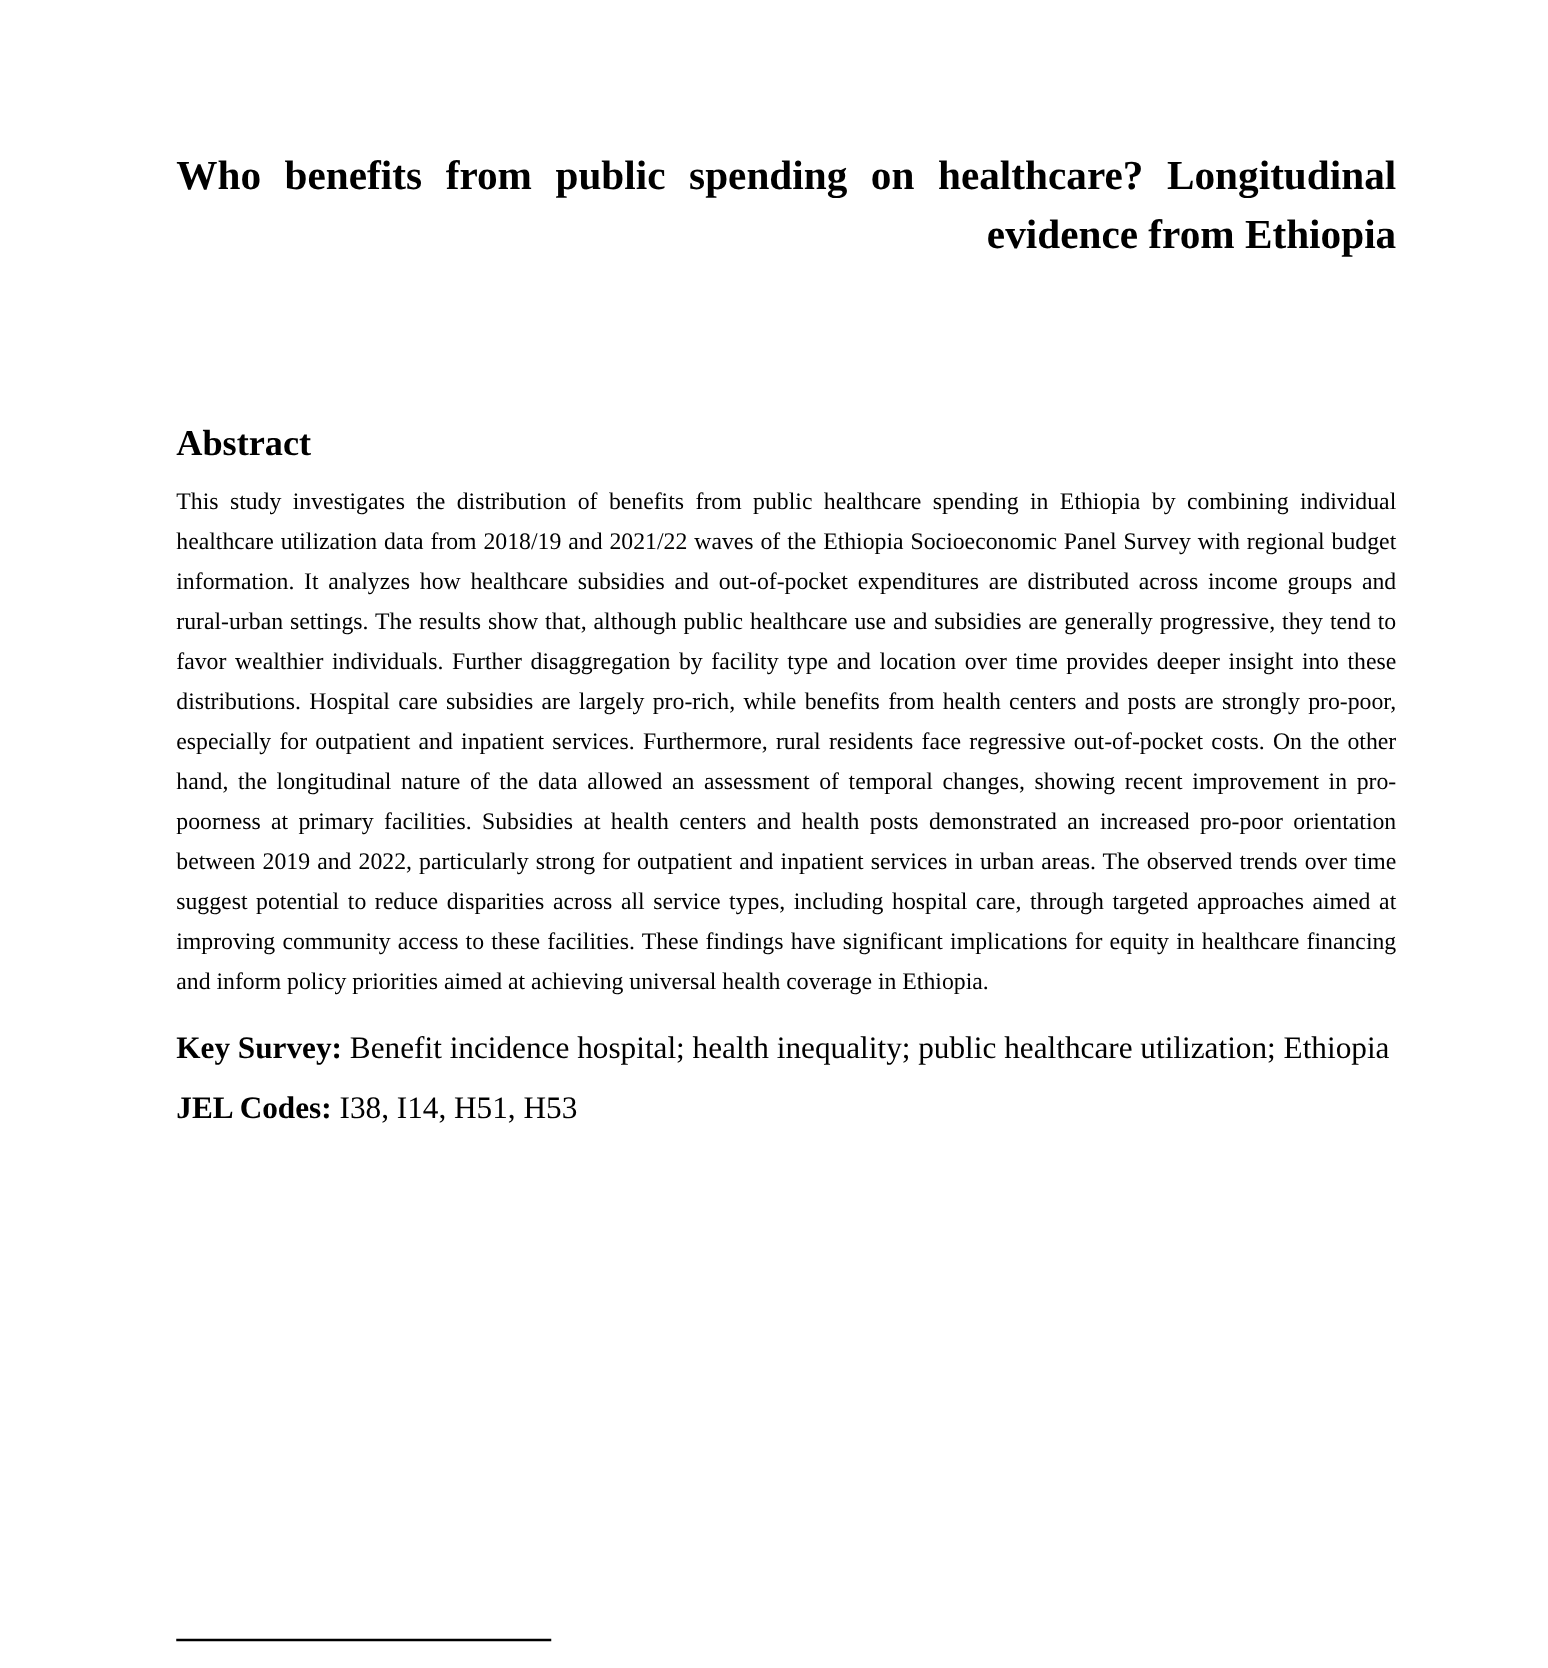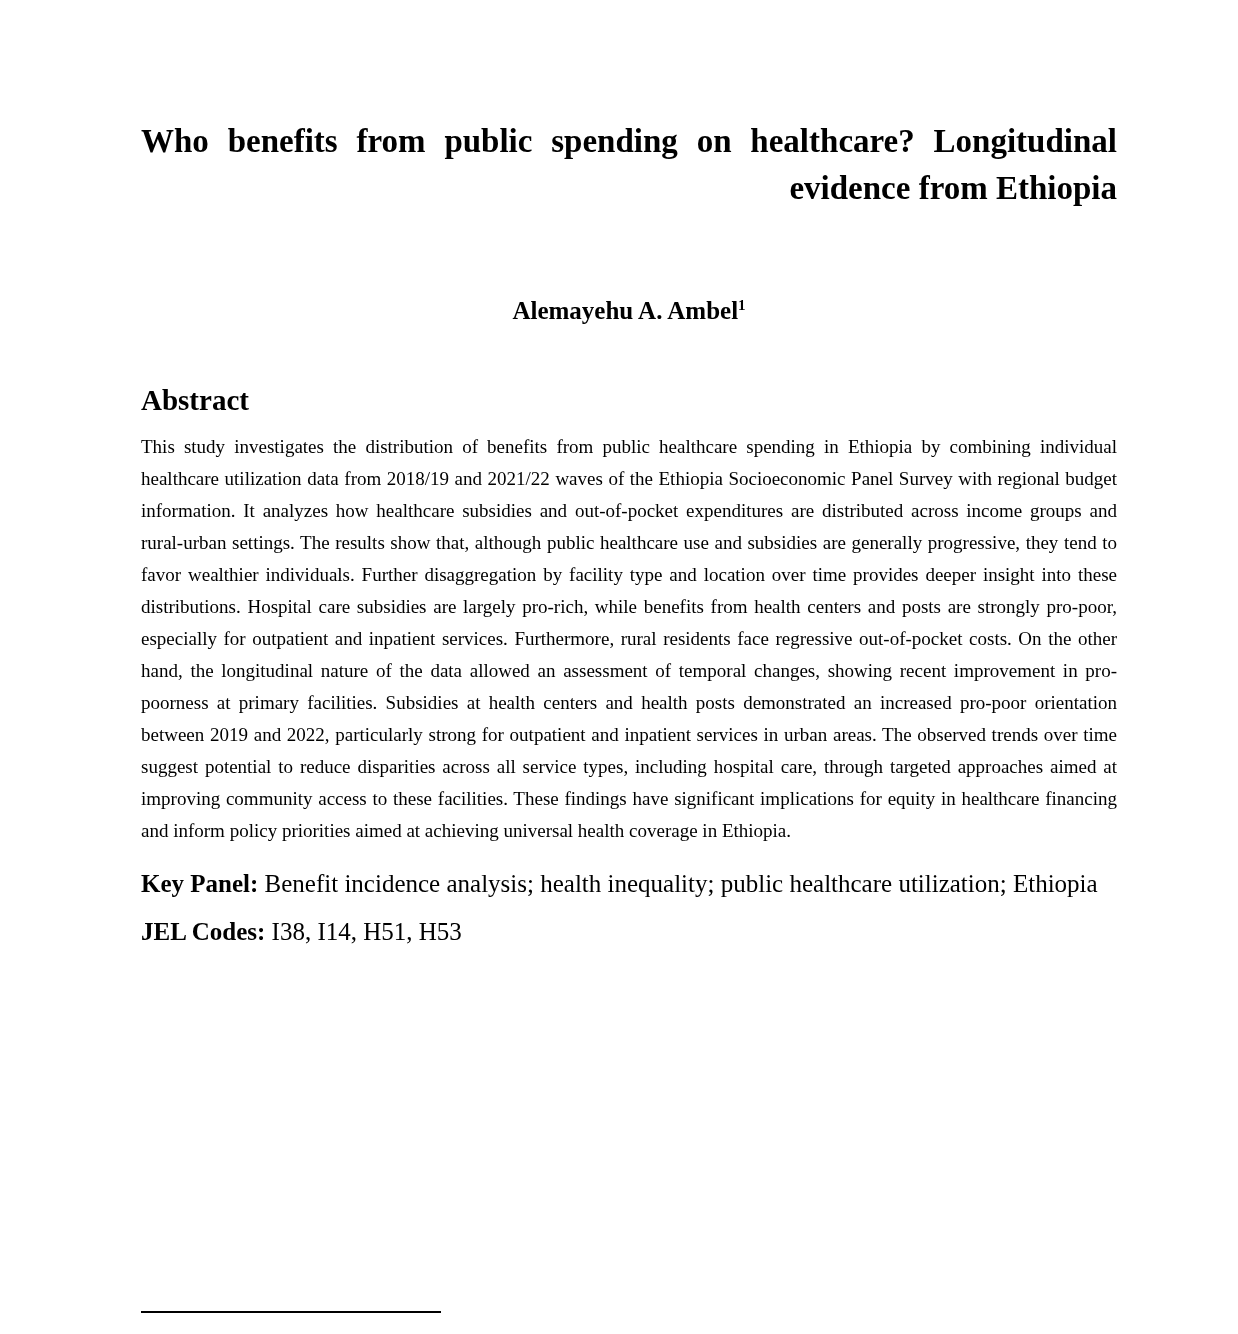--- a/index.html
+++ b/index.html
@@ -46,21 +46,21 @@
     font-size: 25px;
     line-height: 32px;
     font-weight: bold;
   }
   .authors sup {
     font-size: 60%;
     line-height: 0;
   }
 
   .abstract-heading {
-    margin-top: 53px;
+    margin-top: 40px;
     font-size: 29px;
     line-height: 40px;
     font-weight: bold;
   }
 
   .abstract-body {
     margin-top: 11px;
     font-size: 19px;
     line-height: 32px;
     text-align: justify;
@@ -89,30 +89,29 @@
 
 <div class="page">
   <div class="content">
 
     <h1 class="title">
       <div class="title-line1">Who benefits from public spending on healthcare? Longitudinal</div>
       <div class="title-line2">evidence from Ethiopia</div>
     </h1>
 
     <div class="authors">
-      <span><span>Alemayehu A. Ambel</span><sup>1</sup></span>
     </div>
 
     <h2 class="abstract-heading">Abstract</h2>
 
     <p class="abstract-body">This study investigates the distribution of benefits from public healthcare spending in Ethiopia by combining individual healthcare utilization data from 2018/19 and 2021/22 waves of the Ethiopia Socioeconomic Panel Survey with regional budget information. It analyzes how healthcare subsidies and out-of-pocket expenditures are distributed across income groups and rural-urban settings. The results show that, although public healthcare use and subsidies are generally progressive, they tend to favor wealthier individuals. Further disaggregation by facility type and location over time provides deeper insight into these distributions. Hospital care subsidies are largely pro-rich, while benefits from health centers and posts are strongly pro-poor, especially for outpatient and inpatient services. Furthermore, rural residents face regressive out-of-pocket costs. On the other hand, the longitudinal nature of the data allowed an assessment of temporal changes, showing recent improvement in pro-poorness at primary facilities. Subsidies at health centers and health posts demonstrated an increased pro-poor orientation between 2019 and 2022, particularly strong for outpatient and inpatient services in urban areas. The observed trends over time suggest potential to reduce disparities across all service types, including hospital care, through targeted approaches aimed at improving community access to these facilities. These findings have significant implications for equity in healthcare financing and inform policy priorities aimed at achieving universal health coverage in Ethiopia.</p>
 
     <p class="kv-line keywords">
-      <span class="kv-label">Key Panel:</span>
-      <span>Benefit incidence analysis; health inequality; public healthcare utilization; Ethiopia</span>
+      <span class="kv-label">Key Survey:</span>
+      <span>Benefit incidence hospital; health inequality; public healthcare utilization; Ethiopia</span>
     </p>
 
     <p class="kv-line jel">
       <span class="kv-label">JEL Codes:</span>
       <span>I38, I14, H51, H53</span>
     </p>
 
   </div>
 
   <div class="footnote-rule"></div>

